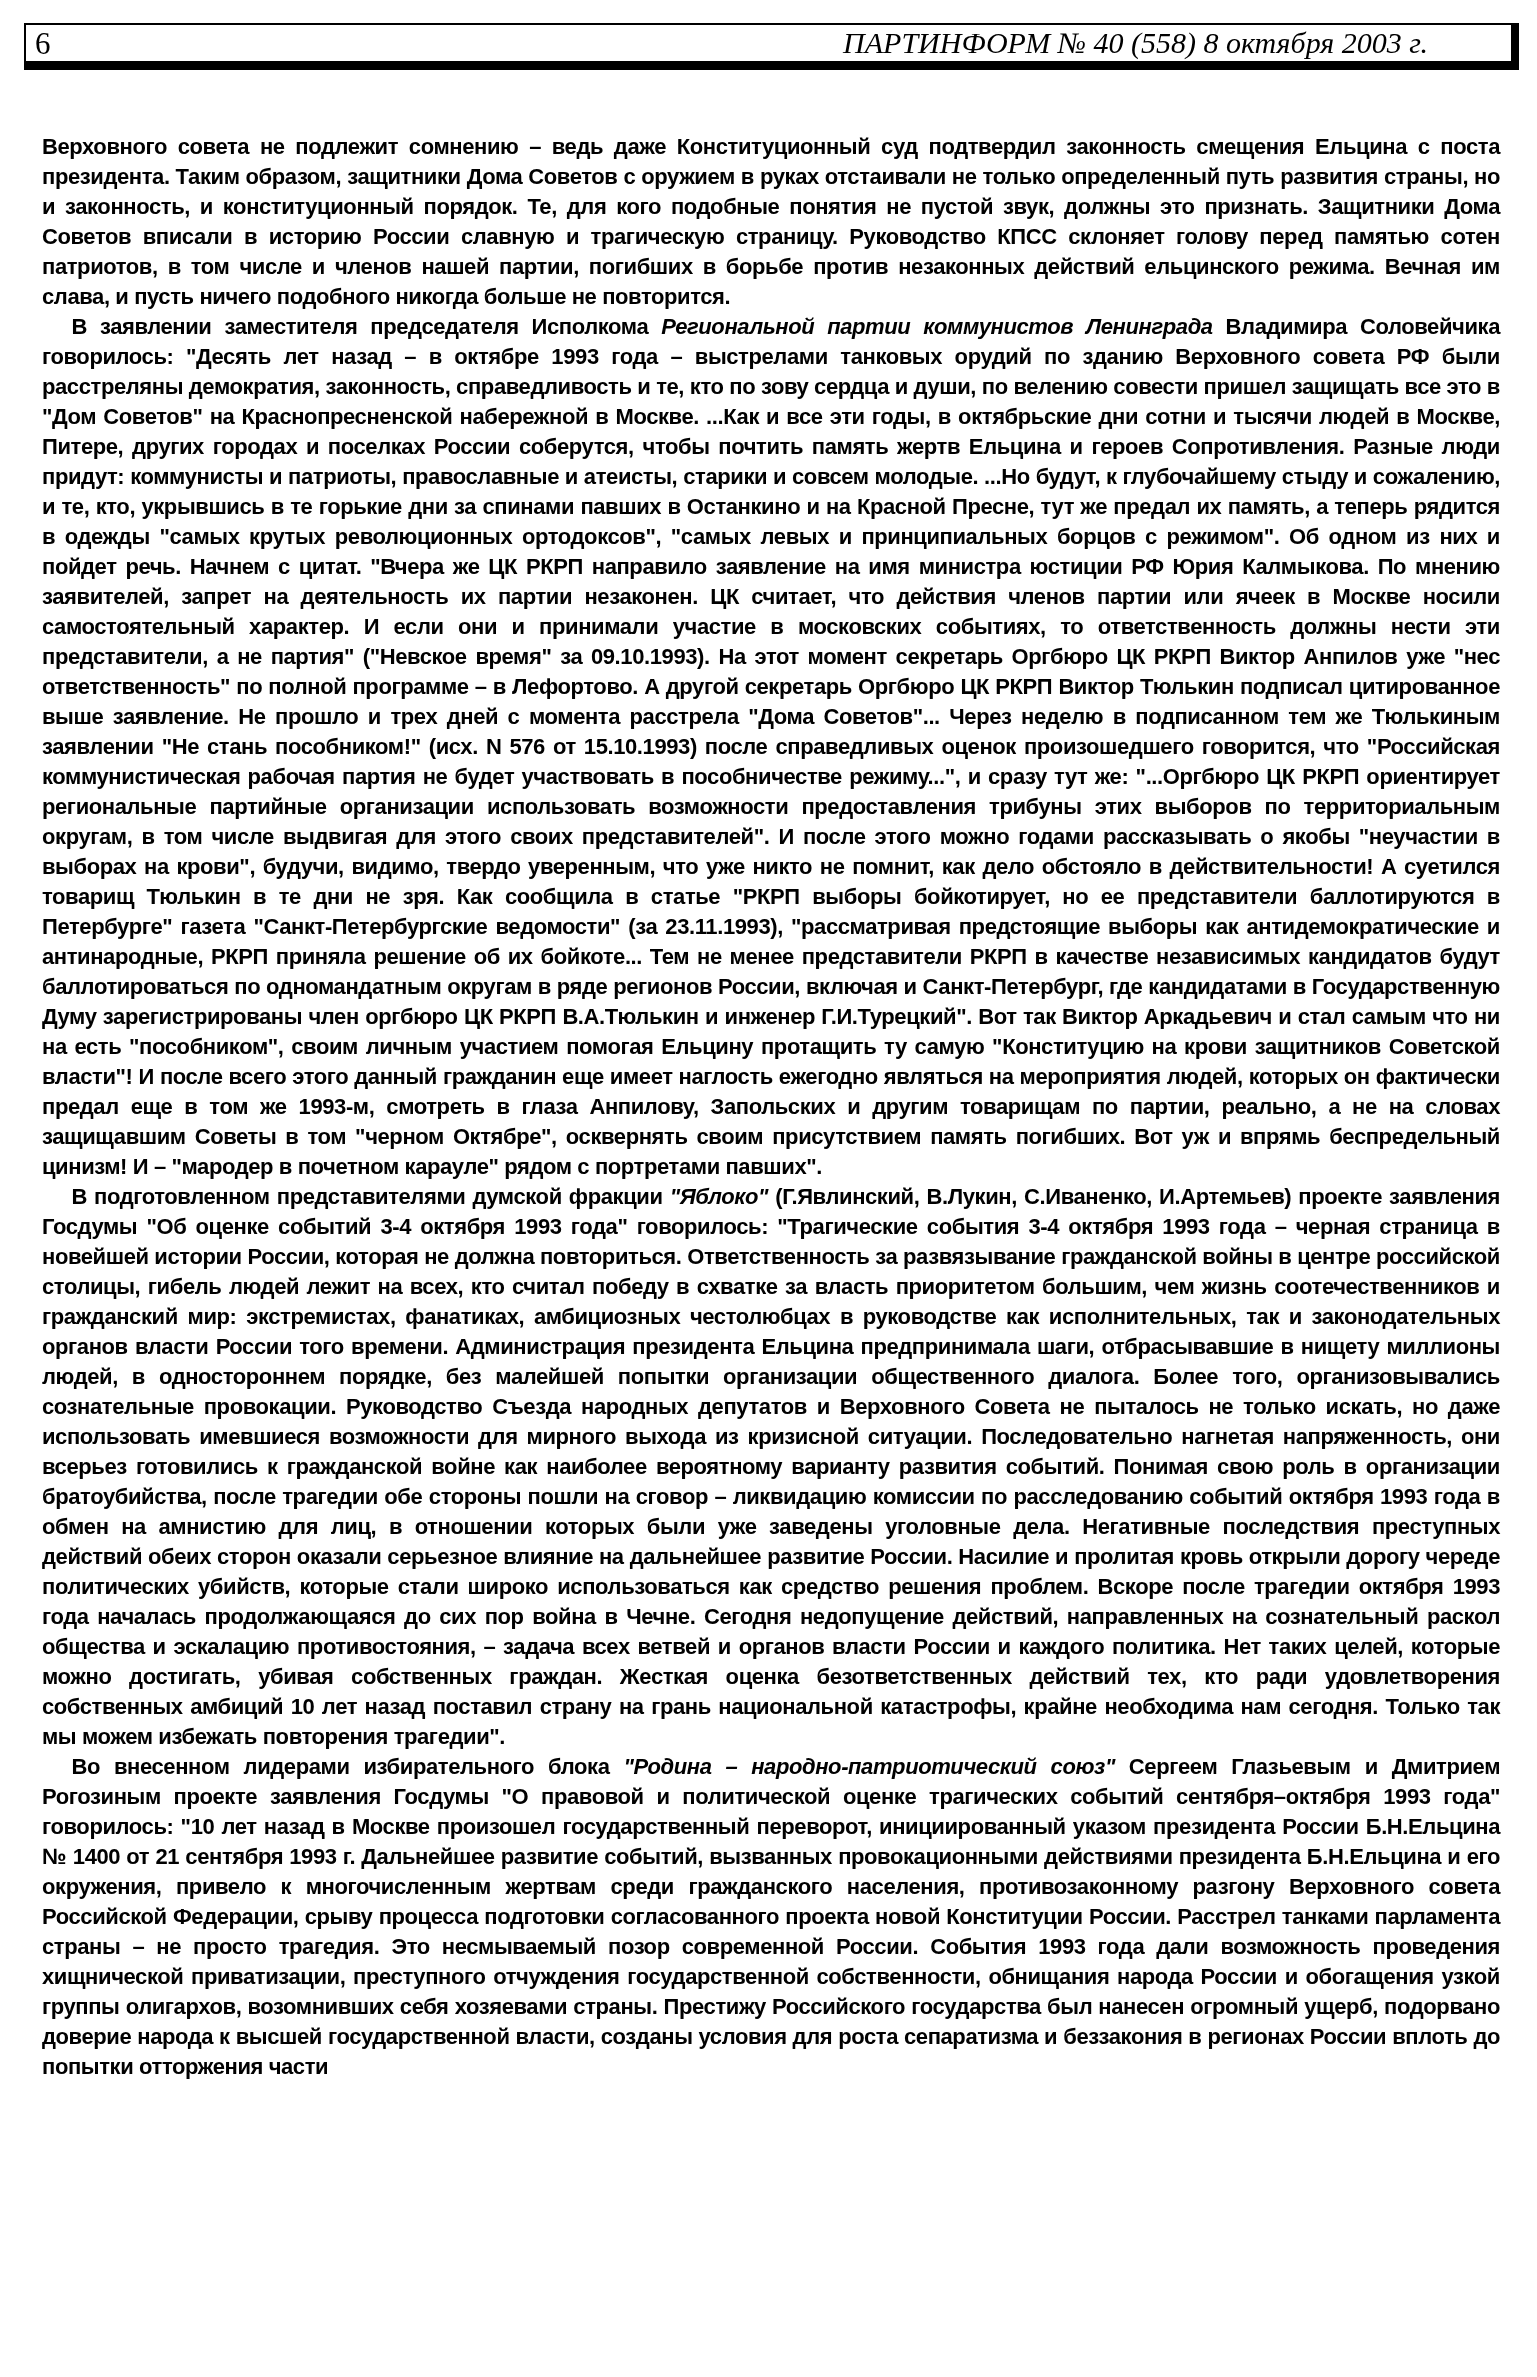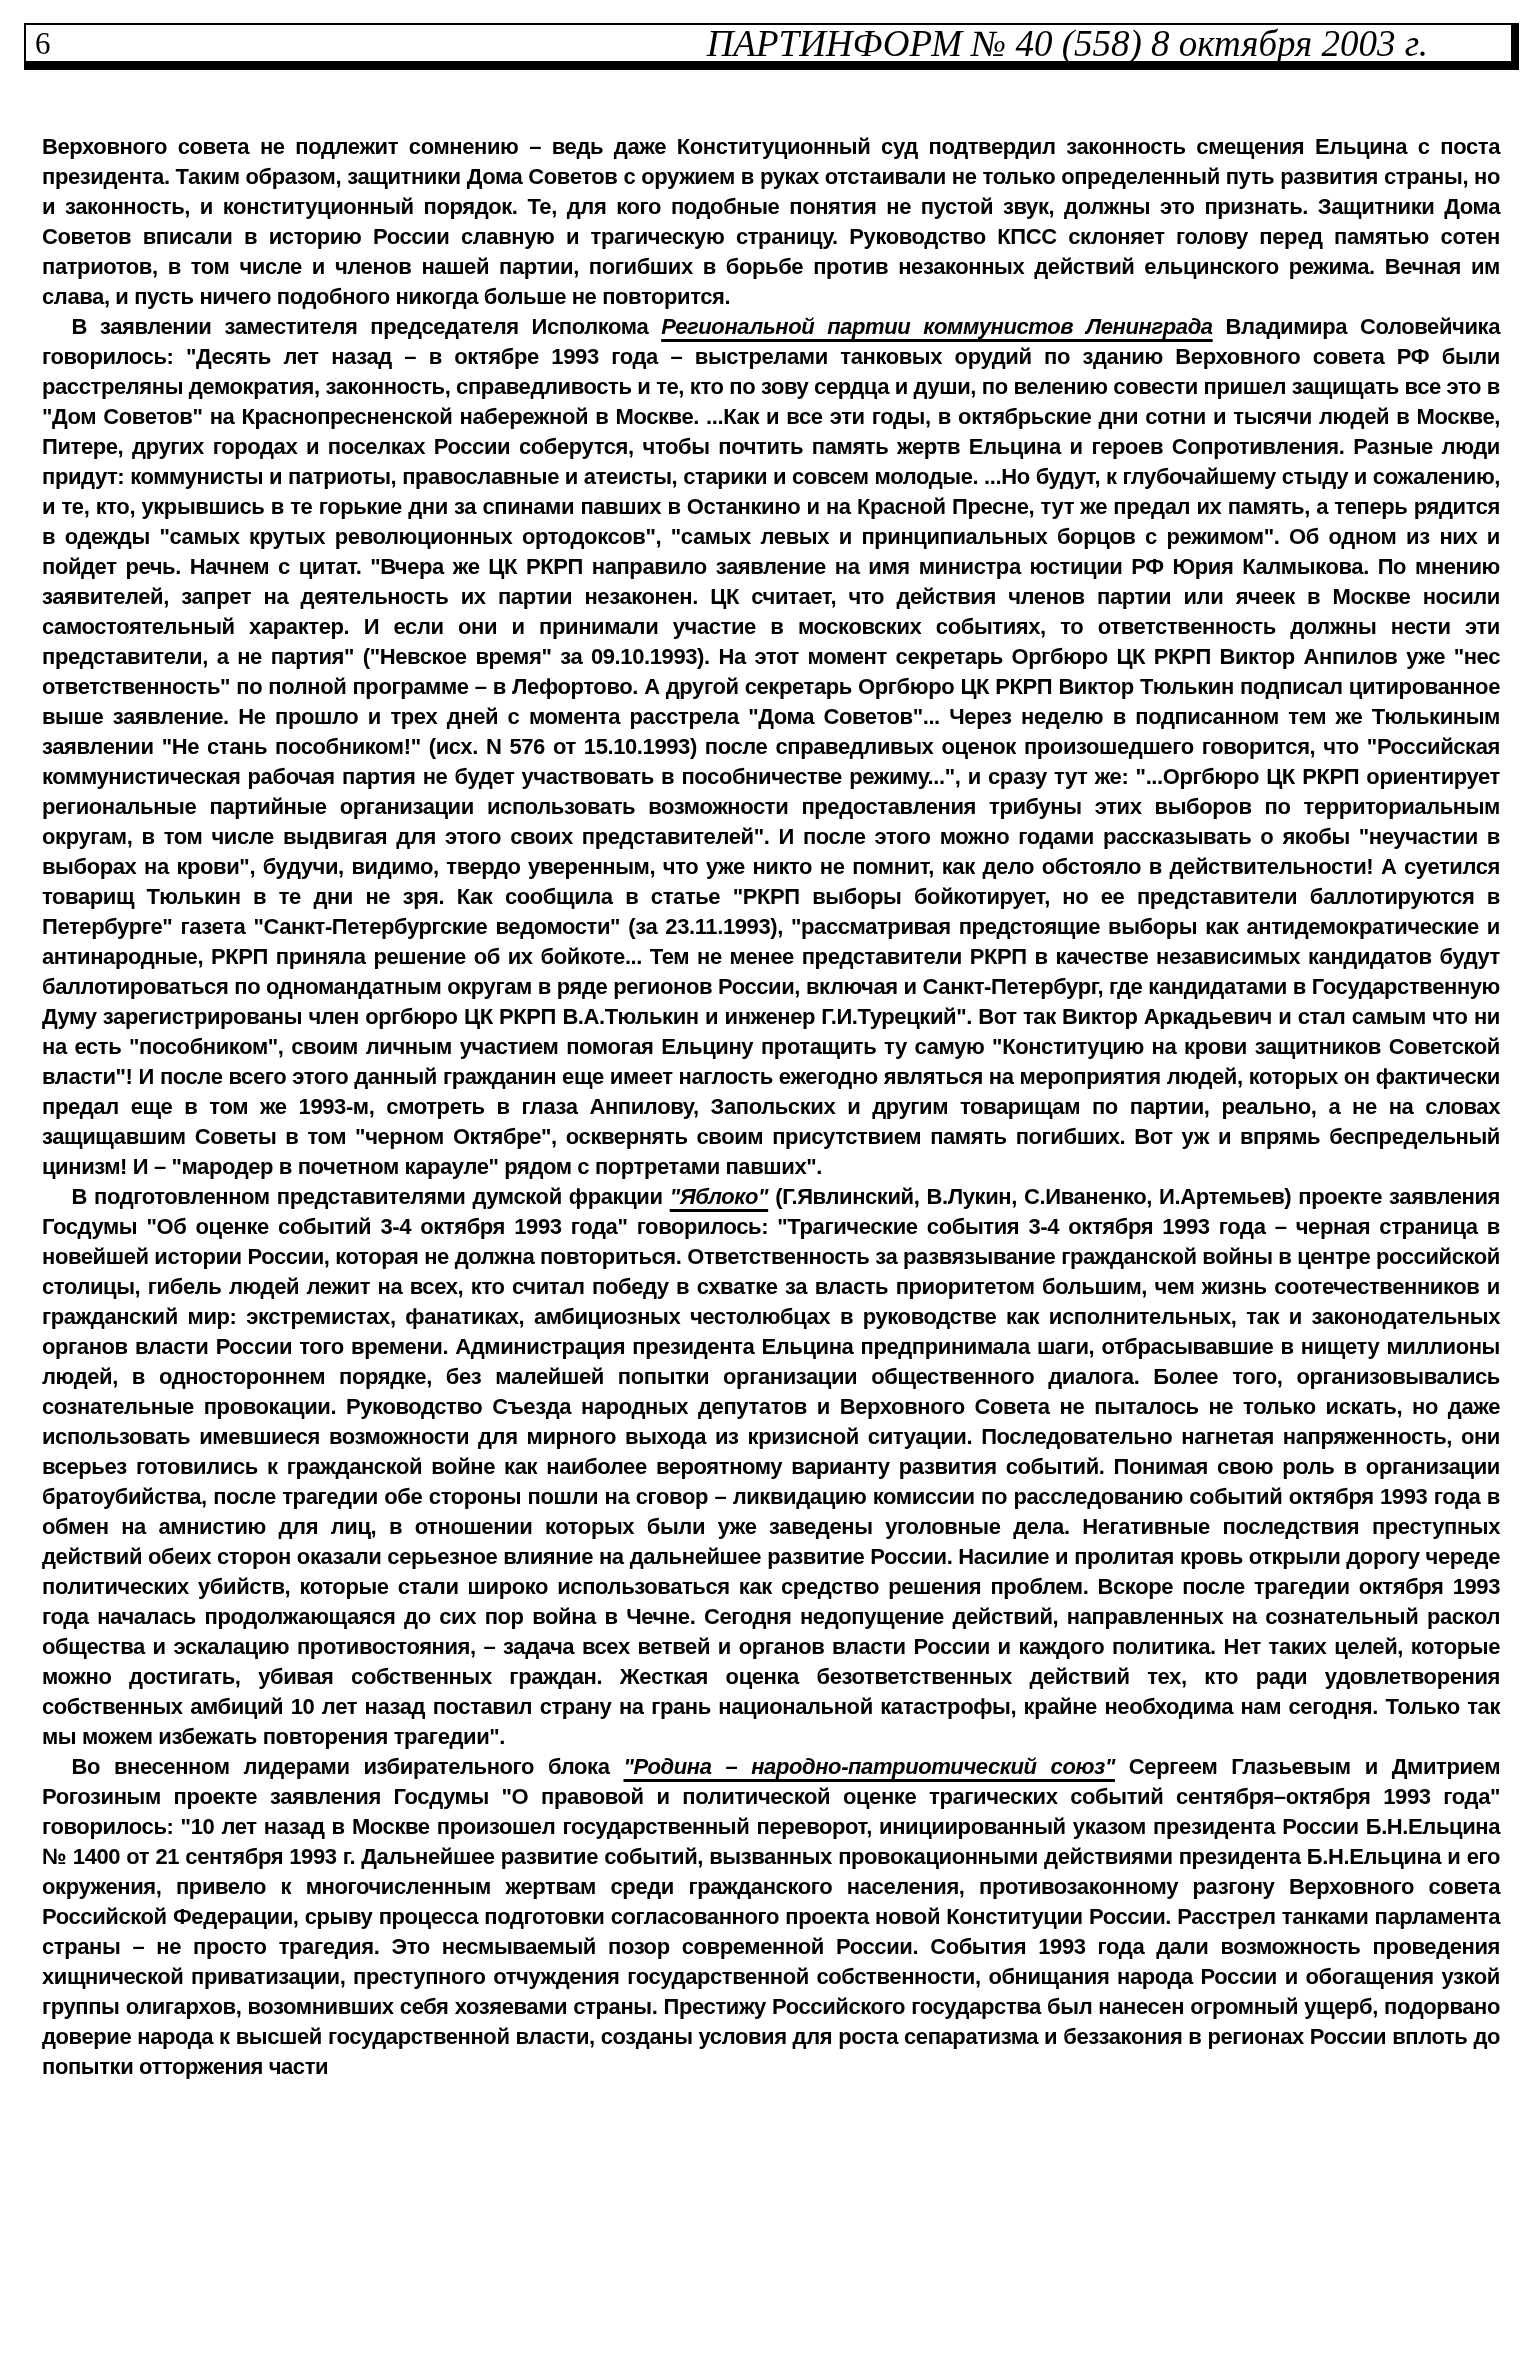--- a/index.html
+++ b/index.html
@@ -28,21 +28,21 @@
     justify-content: space-between;
     font-family: "Liberation Serif", serif;
   }
   .page-number {
     font-size: 31px;
     line-height: 1;
     padding-left: 9px;
     font-style: normal;
   }
   .header-title {
-    font-size: 37px;
+    font-size: 30px;
     line-height: 1;
     font-style: italic;
     padding-right: 83px;
     white-space: nowrap;
   }
   .article {
     position: absolute;
     left: 42px;
     right: 37px;
     top: 132px;
@@ -52,21 +52,20 @@
     line-height: 30px;
     letter-spacing: -0.4px;
   }
   .article p {
     margin: 0;
     padding: 0;
   }
   .article p.indent { text-indent: 29.5px; }
   .em-underline {
     font-style: italic;
-    text-decoration: underline;
     text-decoration-thickness: 2.6px;
     text-underline-offset: 4.5px;
   }
 </style>
 </head>
 <body>
 
 <div class="page">
   <div class="header-box">
     <span class="page-number">6</span>

